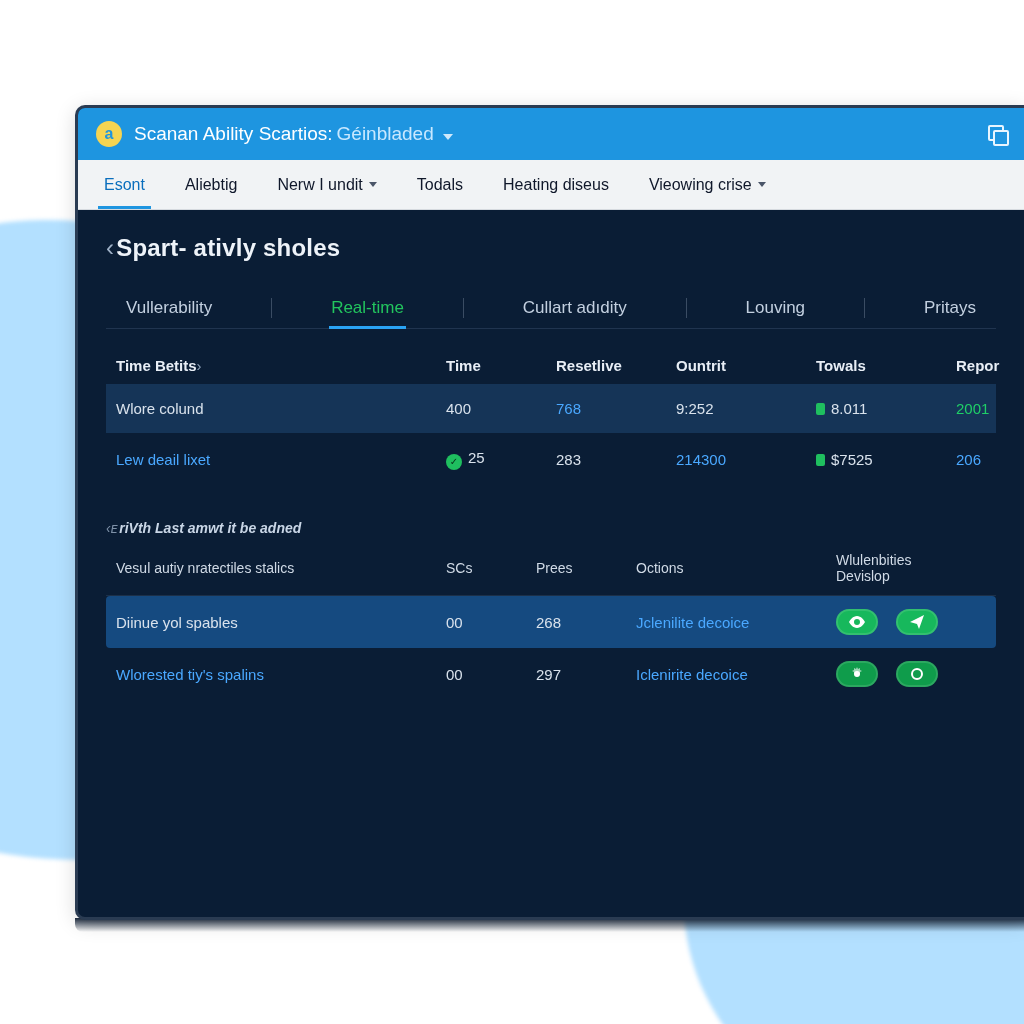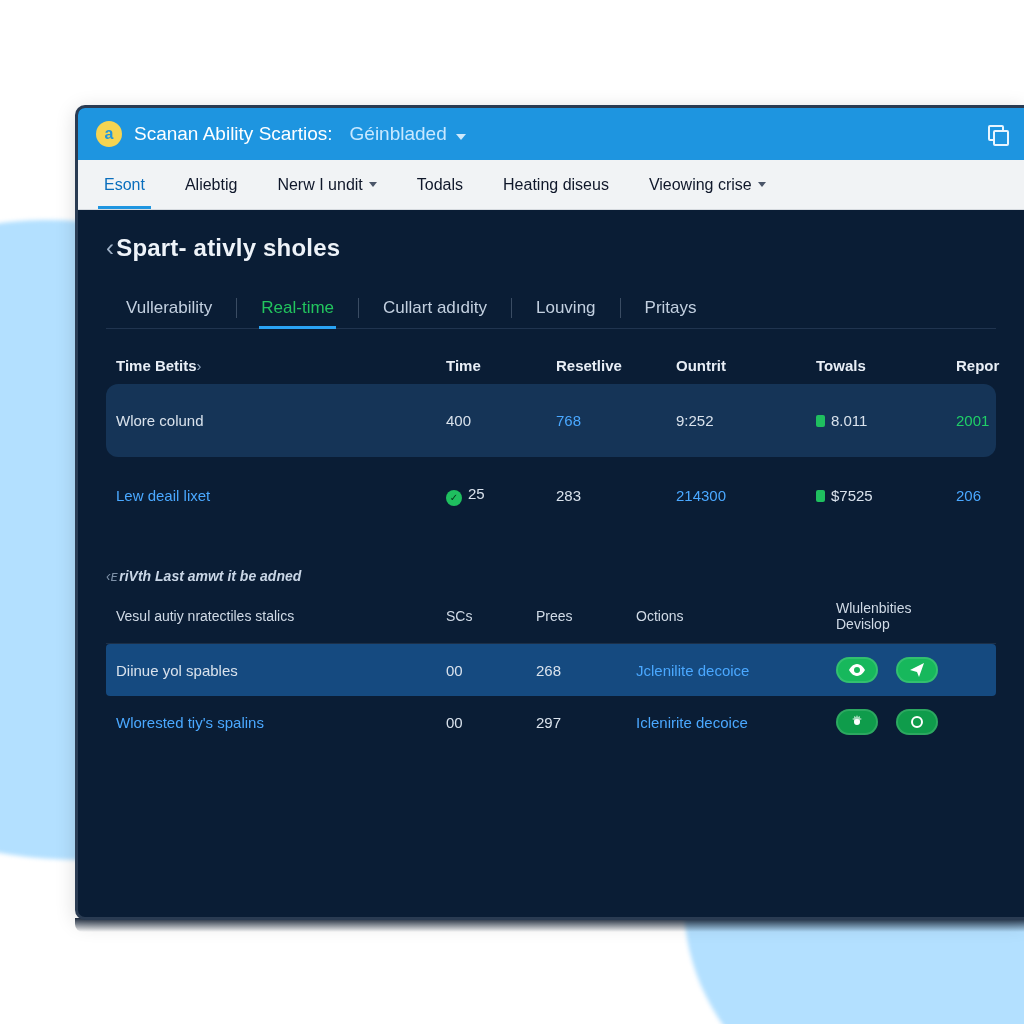--- a/index.html
+++ b/index.html
@@ -32,21 +32,21 @@
     padding: 0 18px;
     gap: 12px;
     color: #fff;
   }
   .logo-badge {
     width: 26px; height: 26px; border-radius: 50%;
     background: #f5d452; color: #1e95e0;
     display: flex; align-items: center; justify-content: center;
     font-weight: 700; font-size: 16px;
   }
-  .title-text { font-size: 19px; display: flex; align-items: center; gap: 17px; white-space: nowrap; }
+  .title-text { font-size: 19px; display: flex; align-items: center; gap: 4px; white-space: nowrap; }
   .title-sub { color: #c8e8ff; }
   .chev-sm { width: 0; height: 0; border-left:5px solid transparent; border-right:5px solid transparent; border-top:6px solid #cfe9fb; display:inline-block; margin-left:4px; }
   .titlebar-right { margin-left: auto; display:flex; align-items:center; gap:16px; color:#e8f5ff; }
   .dup-icon { position: relative; width: 18px; height: 18px; }
   .dup-icon::before, .dup-icon::after { content:""; position:absolute; width:12px; height:12px; border:2px solid #e8f5ff; border-radius:2px; }
   .dup-icon::before { left:0; top:0; }
   .dup-icon::after { left:5px; top:5px; background:#1e95e0; }
 
   .menubar {
     height: 50px; background: #f1f3f5;
@@ -62,31 +62,31 @@
   .menu-item.active { color:#0a6ebd; }
   .menu-item.active::after {
     content:""; position:absolute; left:14px; right:14px; bottom:0; height:3px; background:#1e95e0;
   }
   .menu-chev { width:0; height:0; border-left:4px solid transparent; border-right:4px solid transparent; border-top:5px solid #4a5568; }
 
   .content { padding: 24px 28px 20px 28px; color:#e6edf5; }
   .page-title { font-size: 24px; font-weight: 700; color:#eef3f9; letter-spacing:0.2px; }
   .lt { color:#9fb1c7; font-weight:400; margin-right:2px; }
 
-  .subtabs { display:flex; gap: 4px; margin-top: 26px; border-bottom:1px solid #20344f; align-items:center; }
+  .subtabs { display:flex; gap: 4px; margin-top: 26px; border-bottom:1px solid #20344f; align-items:center;justify-content:space-between; }
   .subtab { padding: 10px 20px; font-size: 17px; color:#c3d0e0; position:relative; cursor:pointer; }
   .subtab.active { color:#22c55e; }
   .subtab.active::after { content:""; position:absolute; left:18px; right:18px; bottom:-1px; height:3px; background:#2aa3f4; }
   .subtab-sep { width:1px; height:20px; background:#3a4c63; }
 
   .table { margin-top: 18px; }
   .thead, .trow { display:grid; grid-template-columns: 330px 110px 120px 140px 140px 80px; align-items:center; }
   .thead { font-size:15px; color:#e8eef6; font-weight:700; padding: 10px 10px; }
   .thead .gt { font-weight:400; color:#8ea2ba; }
-  .trow { padding: 28px 10px; font-size:15px; border-radius:12px; }
+  .trow { padding: 16px 10px; font-size:15px; border-radius:0; }
   .trow.sel { background:#153457; }
   .cell { white-space:nowrap; }
   .c-blue { color:#4aa8ff; }
   .c-dim { color:#d9e2ec; }
   .c-greenbright { color:#1fcf67; }
   .dot {
     display:inline-flex; align-items:center; justify-content:center;
     width:16px; height:16px; border-radius:50%; background:#1fbf5f; color:#06331a;
     font-size:10px; margin-right:6px; vertical-align:-2px;
   }

